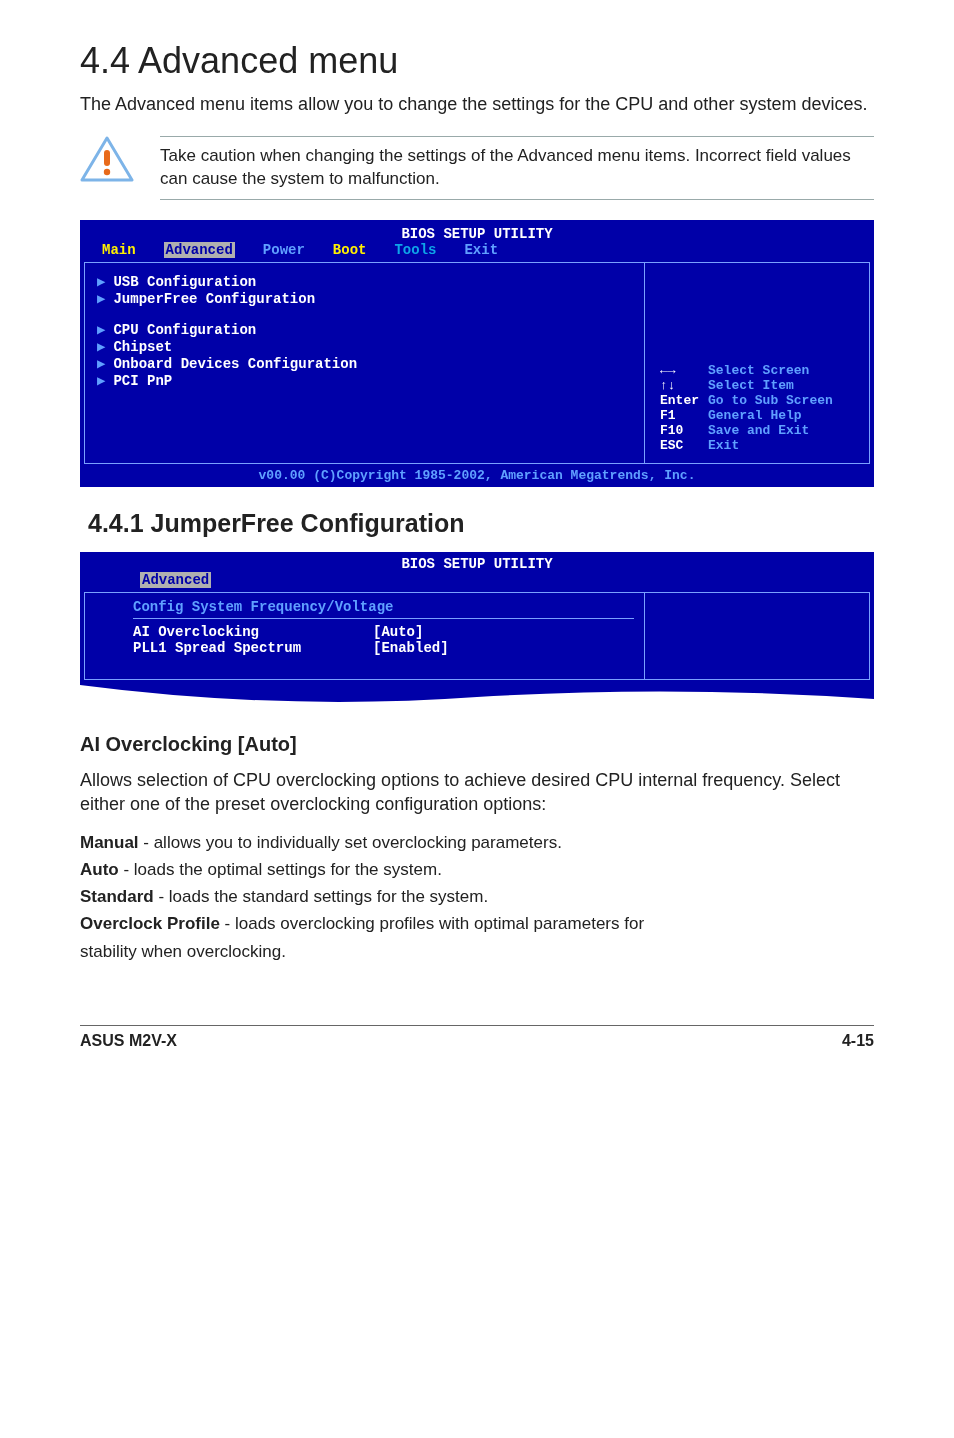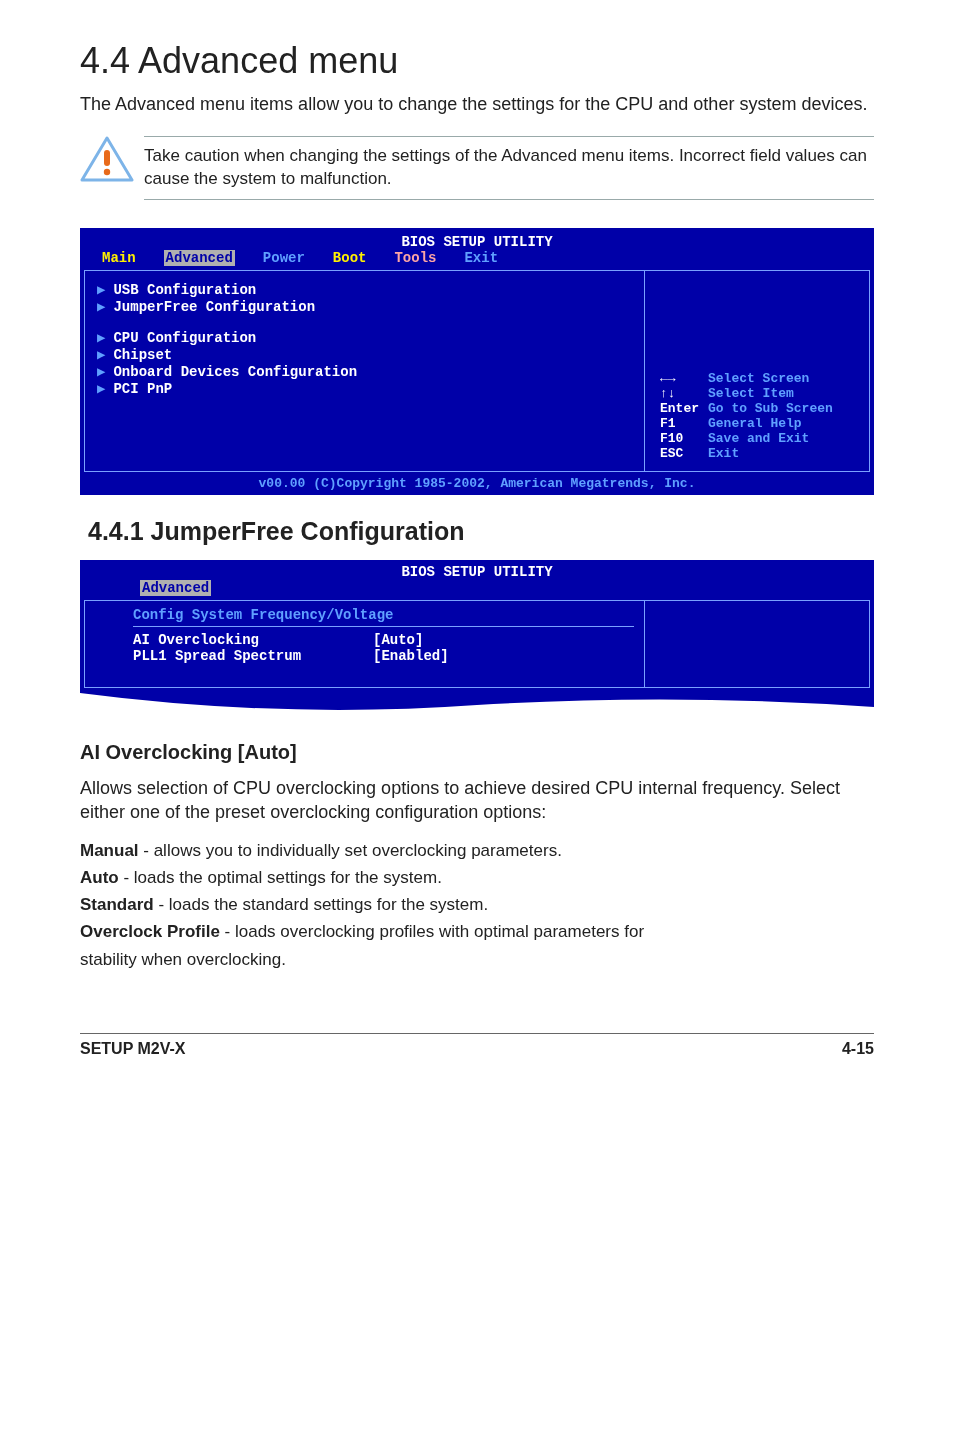--- a/index.html
+++ b/index.html
@@ -8,21 +8,21 @@
     background: #fff;
     color: #222;
     width: 954px;
     min-height: 1438px;
     padding: 40px 80px 30px 80px;
     position: relative;
   }
   h1 { font-size: 36px; font-weight: 400; margin-bottom: 10px; }
   .intro { font-size: 18px; line-height: 1.35; margin-bottom: 20px; }
 
-  .caution-row { display: flex; align-items: flex-start; gap: 10px; margin-bottom: 28px; }
+  .caution-row { display: flex; align-items: flex-start; gap: 26px; margin-bottom: 20px; }
   .caution-icon {
     width: 54px; height: 48px; flex: 0 0 54px;
   }
   .caution-text-wrap {
     border-top: 1px solid #9aa;
     border-bottom: 1px solid #9aa;
     padding: 8px 0;
     font-size: 17px; line-height: 1.35;
   }
 
@@ -157,21 +157,21 @@
   <div class="caution-text-wrap">Take caution when changing the settings of the Advanced menu items. Incorrect field values can cause the system to malfunction.</div>
 </div>
 
 <div class="bios-box">
   <div class="bios-title-row">BIOS SETUP UTILITY</div>
   <div class="bios-menu-row">
     <span class="tab-yellow">Main</span>
     <span class="tab-active">Advanced</span>
     <span>Power</span>
     <span class="tab-yellow">Boot</span>
-    <span style="color:#fca5a5">Tools</span>
+    <span style="color:#0ea5e9">Tools</span>
     <span>Exit</span>
   </div>
   <div class="bios-body">
     <div class="bios-left">
       <div class="item"><span class="arrow">▶</span><span>USB Configuration</span></div>
       <div class="item"><span class="arrow">▶</span><span>JumperFree Configuration</span></div>
       <div class="item" style="height:14px;"></div>
       <div class="item"><span class="arrow">▶</span><span>CPU Configuration</span></div>
       <div class="item"><span class="arrow">▶</span><span>Chipset</span></div>
       <div class="item"><span class="arrow">▶</span><span>Onboard Devices Configuration</span></div>
@@ -221,15 +221,15 @@
 <p class="para">Allows selection of CPU overclocking options to achieve desired CPU internal frequency. Select either one of the preset overclocking configuration options:</p>
 
 <p class="optline"><b>Manual</b><span> - allows you to individually set overclocking parameters.</span></p>
 <p class="optline"><b>Auto</b><span> - loads the optimal settings for the system.</span></p>
 <p class="optline"><b>Standard</b><span> - loads the standard settings for the system.</span></p>
 <p class="optline"><b>Overclock Profile</b><span> - loads overclocking profiles with optimal parameters for</span></p>
 <p class="optline">stability when overclocking.</p>
 
 <hr class="footer-rule">
 <div class="footer-row">
-  <span>SETUP M2V-X</span>
+  <span>ASUS M2V-X</span>
   <span>4-15</span>
 </div>
 
 </body></html>

